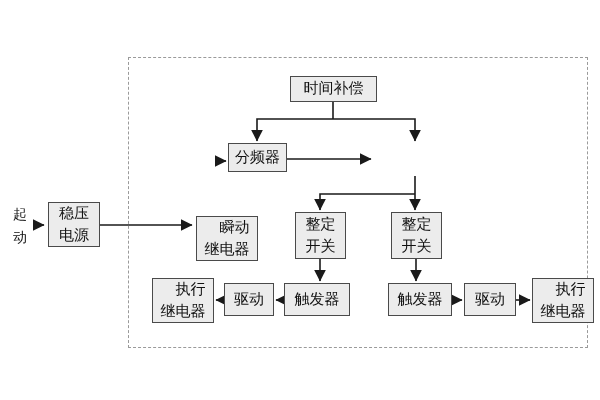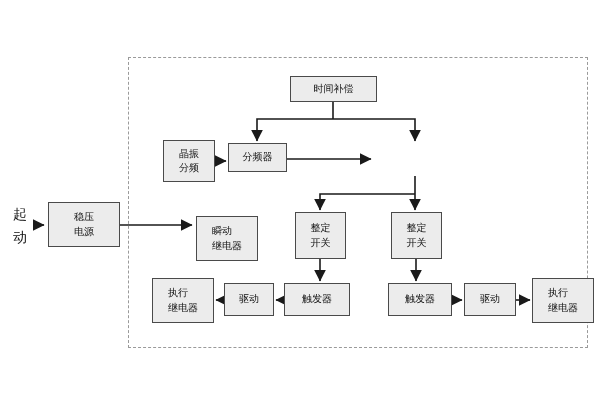--- a/index.html
+++ b/index.html
@@ -20,22 +20,22 @@
     box-sizing: border-box;
   }
   .box {
     position: absolute;
     box-sizing: border-box;
     background: #ececec;
     border: 1px solid #4a4a4a;
     display: flex;
     align-items: center;
     justify-content: center;
-    text-align: left;
-    font-size: 10px;
+    text-align: right;
+    font-size: 15px;
     line-height: 1.45;
     white-space: pre-line;
   }
   .plain-label {
     position: absolute;
     display: flex;
     align-items: center;
     justify-content: center;
     text-align: center;
     font-size: 14px;
@@ -79,27 +79,25 @@
       <path d="M33,225 L44,225" marker-end="url(#arrow)"></path>
       <path d="M100,225 L192,225" marker-end="url(#arrow)"></path>
     </g>
   </svg>
 
   <div class="dashed-frame"></div>
 
   <div class="plain-label" style="left:6px; top:202px; width:28px; height:47px;">起
 动</div>
 
-  <div class="box" style="left:48px; top:202px; width:72px; height:45px;">稳压
+  <div class="box" style="left:48px; top:202px; width:52px; height:45px;">稳压
 电源</div>
 
   <div class="box" style="left:290px; top:76px; width:87px; height:26px;">时间补偿</div>
 
-  <div class="box" style="left:163px; top:140px; width:52px; height:42px;">晶振
-分频</div>
 
   <div class="box" style="left:228px; top:143px; width:59px; height:29px;">分频器</div>
 
 
   <div class="box" style="left:196px; top:204px; width:62px; height:45px;margin-top:12px;">瞬动
 继电器</div>
 
   <div class="box" style="left:295px; top:212px; width:51px; height:47px;">整定
 开关</div>
 

